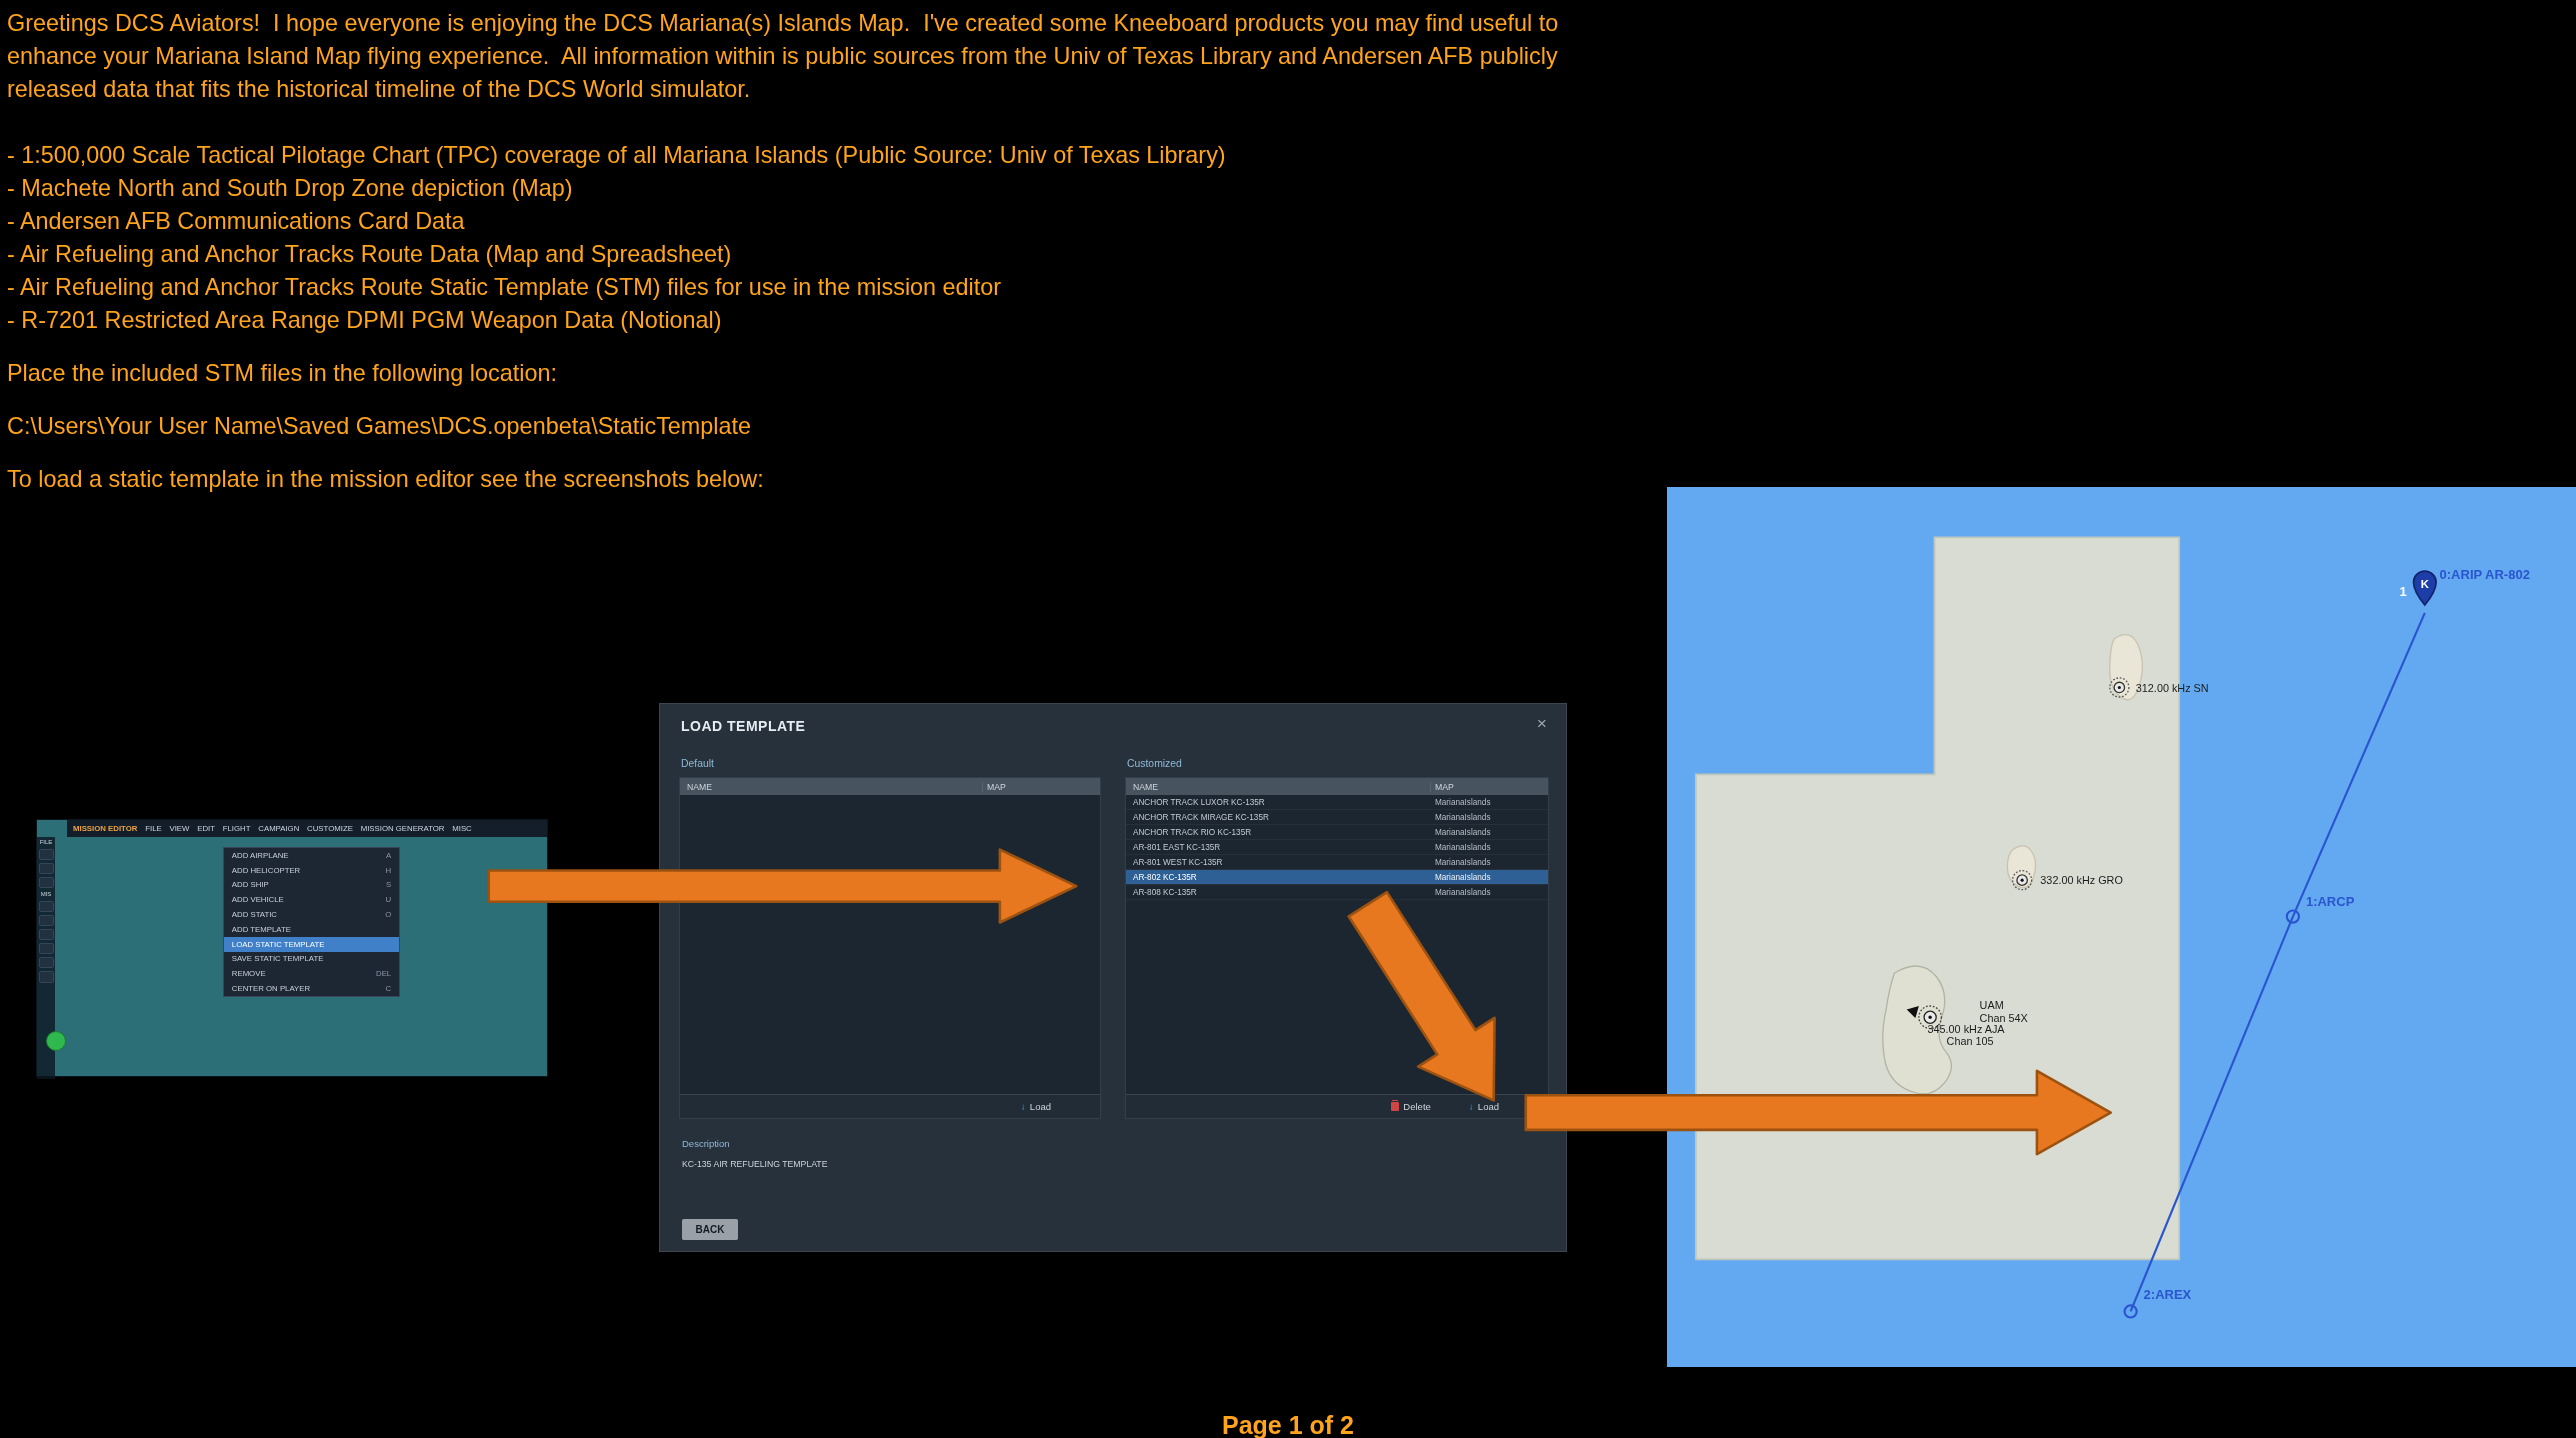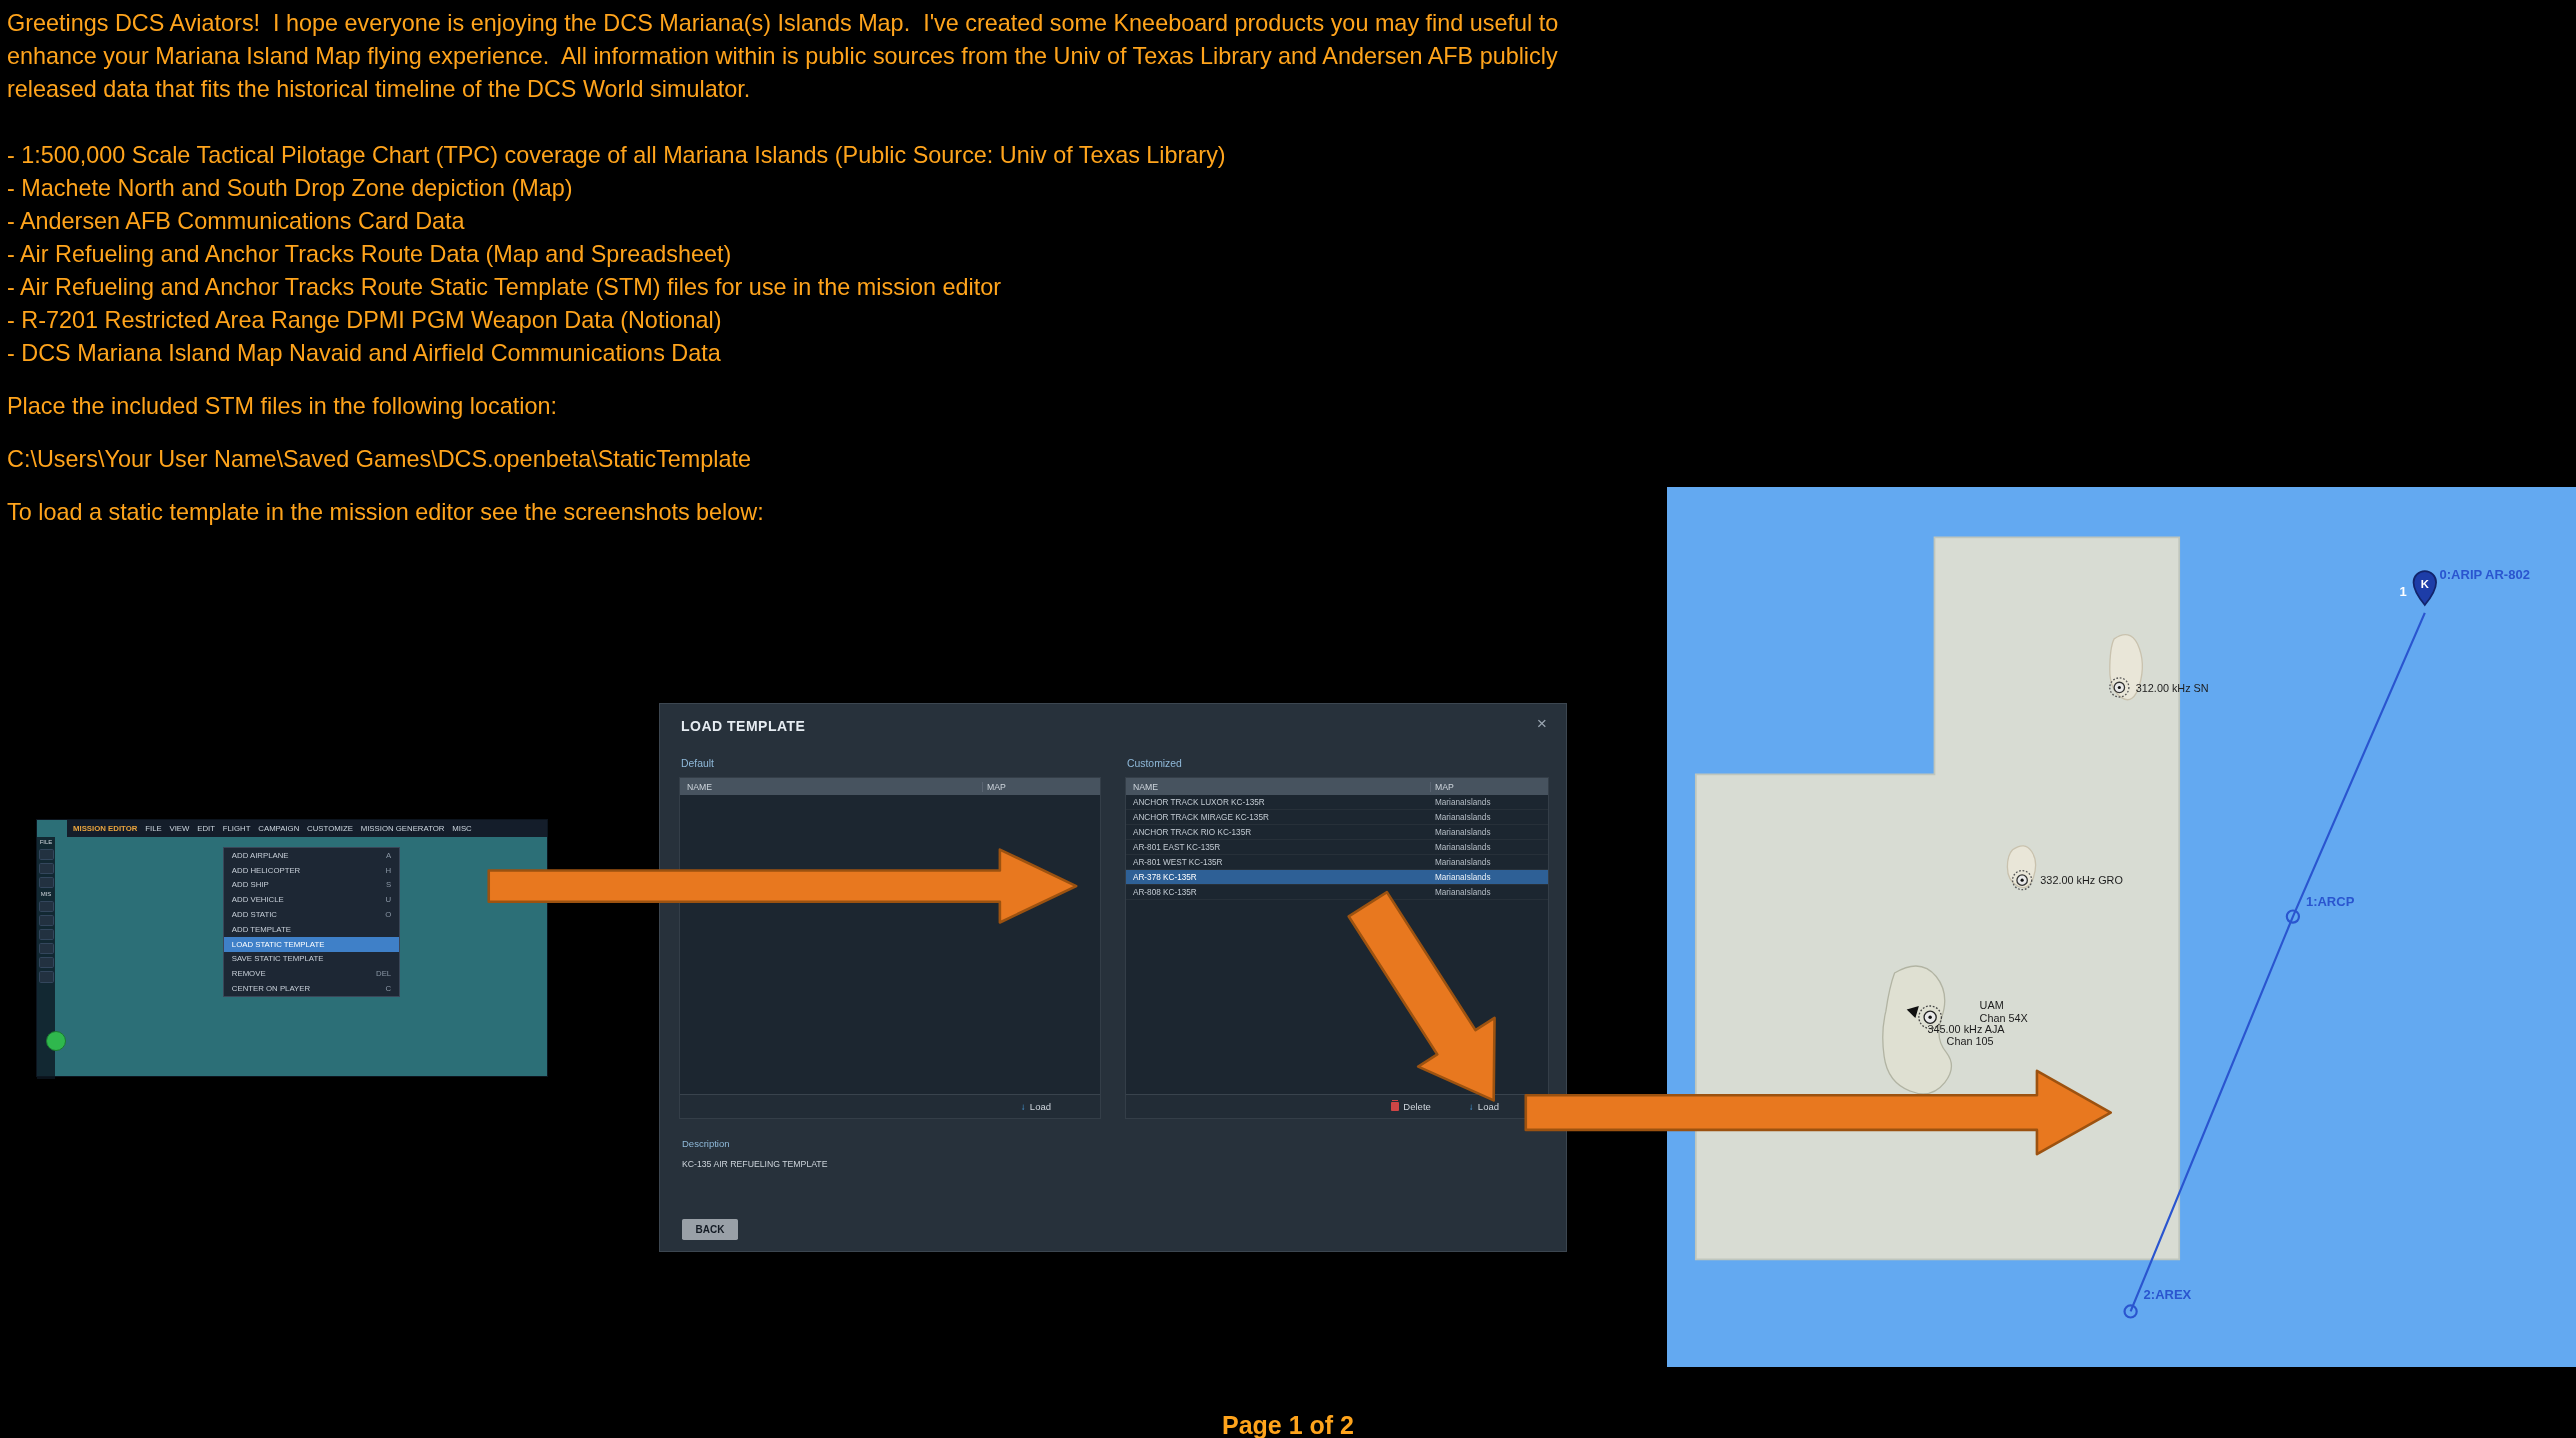--- a/index.html
+++ b/index.html
@@ -89,21 +89,20 @@
     <div class="intro">Greetings DCS Aviators!  I hope everyone is enjoying the DCS Mariana(s) Islands Map.  I've created some Kneeboard products you may find useful to
 enhance your Mariana Island Map flying experience.  All information within is public sources from the Univ of Texas Library and Andersen AFB publicly
 released data that fits the historical timeline of the DCS World simulator.</div>
     <div class="bullets">
       <div>- 1:500,000 Scale Tactical Pilotage Chart (TPC) coverage of all Mariana Islands (Public Source: Univ of Texas Library)</div>
       <div>- Machete North and South Drop Zone depiction (Map)</div>
       <div>- Andersen AFB Communications Card Data</div>
       <div>- Air Refueling and Anchor Tracks Route Data (Map and Spreadsheet)</div>
       <div>- Air Refueling and Anchor Tracks Route Static Template (STM) files for use in the mission editor</div>
       <div>- R-7201 Restricted Area Range DPMI PGM Weapon Data (Notional)</div>
-      <div>- DCS Mariana Island Map Navaid and Airfield Communications Data</div>
     </div>
     <div class="note">Place the included STM files in the following location:</div>
     <div class="note">C:\Users\Your User Name\Saved Games\DCS.openbeta\StaticTemplate</div>
     <div class="note">To load a static template in the mission editor see the screenshots below:</div>
   </div>
 
   <div class="me">
     <div class="me-menubar">
       <span class="me-title">MISSION EDITOR</span>
       <span class="me-menu">FILE</span>
@@ -214,21 +213,21 @@
         </div>
         <div class="p-row">
           <span class="c-name">AR-801 EAST KC-135R</span>
           <span class="c-map">MarianaIslands</span>
         </div>
         <div class="p-row">
           <span class="c-name">AR-801 WEST KC-135R</span>
           <span class="c-map">MarianaIslands</span>
         </div>
         <div class="p-row sel">
-          <span class="c-name">AR-378 KC-135R</span>
+          <span class="c-name">AR-802 KC-135R</span>
           <span class="c-map">MarianaIslands</span>
         </div>
         <div class="p-row">
           <span class="c-name">AR-808 KC-135R</span>
           <span class="c-map">MarianaIslands</span>
         </div>
       </div>
       <div class="p-foot">
         <span class="btn">
           <span class="trash"></span>

